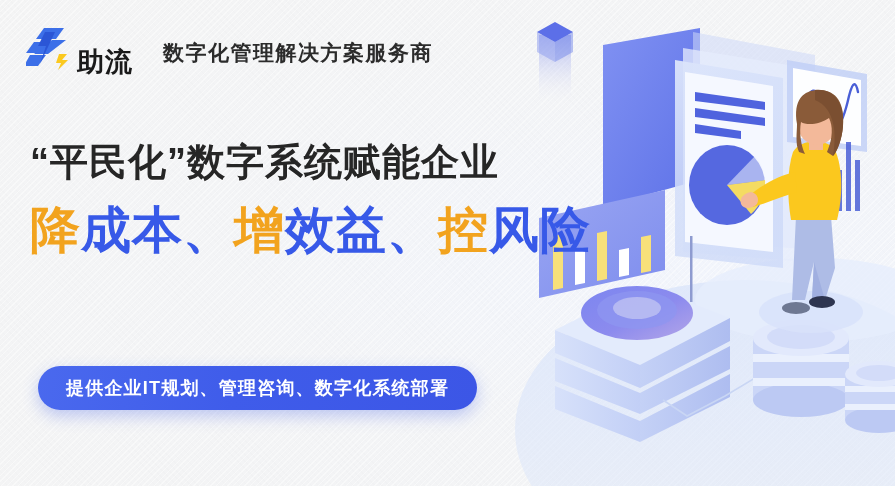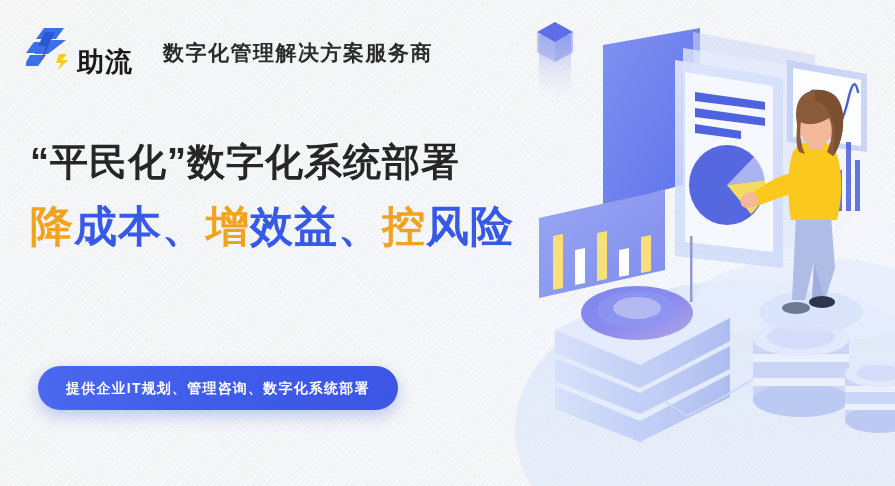--- a/index.html
+++ b/index.html
@@ -77,21 +77,21 @@
     font-size: 38px;
     font-weight: 800;
     color: #262626;
     letter-spacing: 1px;
     line-height: 1.2;
     white-space: nowrap;
     text-shadow: 0 1px 0 rgba(255,255,255,.7);
   }
   .headline-2 {
     margin-top: 16px;
-    font-size: 43px;
+    font-size: 50px;
     font-weight: 800;
     letter-spacing: 1px;
     line-height: 1.15;
     white-space: nowrap;
   }
   .headline-2 .hl-accent { color: #F2A31E; }
   .headline-2 .hl-base   { color: #3759E8; }
 
   
   .pill {
@@ -103,21 +103,21 @@
     display: inline-flex;
     align-items: center;
     border-radius: 999px;
     background: linear-gradient(100deg, #4A69EE 0%, #3F5CEA 45%, #3C56E6 100%);
     box-shadow: 0 6px 16px rgba(60,90,230,.30);
     z-index: 8;
     cursor: pointer;
   }
   .pill-label {
     color: #ffffff;
-    font-size: 14px;
+    font-size: 18px;
     font-weight: 700;
     letter-spacing: 1.2px;
     line-height: 1;
     white-space: nowrap;
   }
 
   
   .illus {
     position: absolute;
     right: 0;
@@ -310,21 +310,21 @@
       <polygon points="8,16 22,16 14,27 0,27" fill="#3C6FE8"></polygon>
       <polygon points="4,29 20,29 12,40 -2,40" fill="#3C6FE8"></polygon>
       <polygon points="19,6 29,6 14,38 20,20 12,20 Z" fill="#2B56D6"></polygon>
       <polygon points="33,28 41,28 36,34 42,34 32,44 35,37 30,37 Z" fill="#FBC91F"></polygon>
     </svg>
     <div class="logo-word">助流</div>
     <div class="tagline">数字化管理解决方案服务商</div>
   </div>
 
   <div class="copy">
-    <div class="headline-1">“平民化”数字化系统部署</div>
+    <div class="headline-1">“平民化”数字系统赋能企业</div>
     <div class="headline-2">
       <span class="hl-accent">降</span><span class="hl-base">成本、</span><span class="hl-accent">增</span><span class="hl-base">效益、</span><span class="hl-accent">控</span><span class="hl-base">风险</span>
     </div>
   </div>
 
   <div class="pill">
     <span class="pill-label">提供企业IT规划、管理咨询、数字化系统部署</span>
   </div>
 
 </div>

